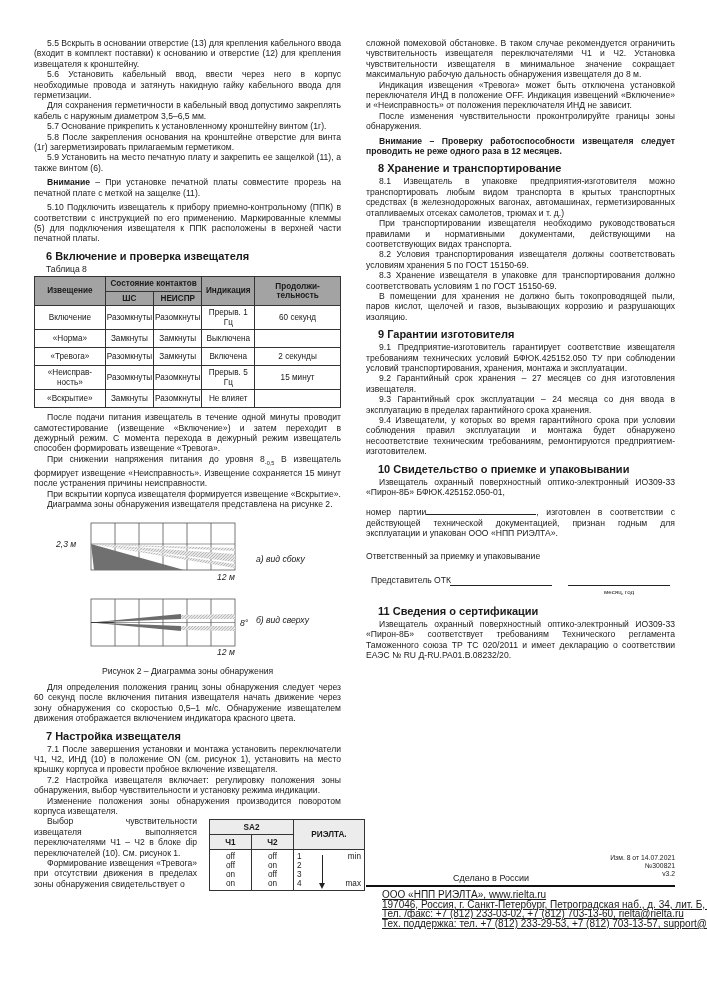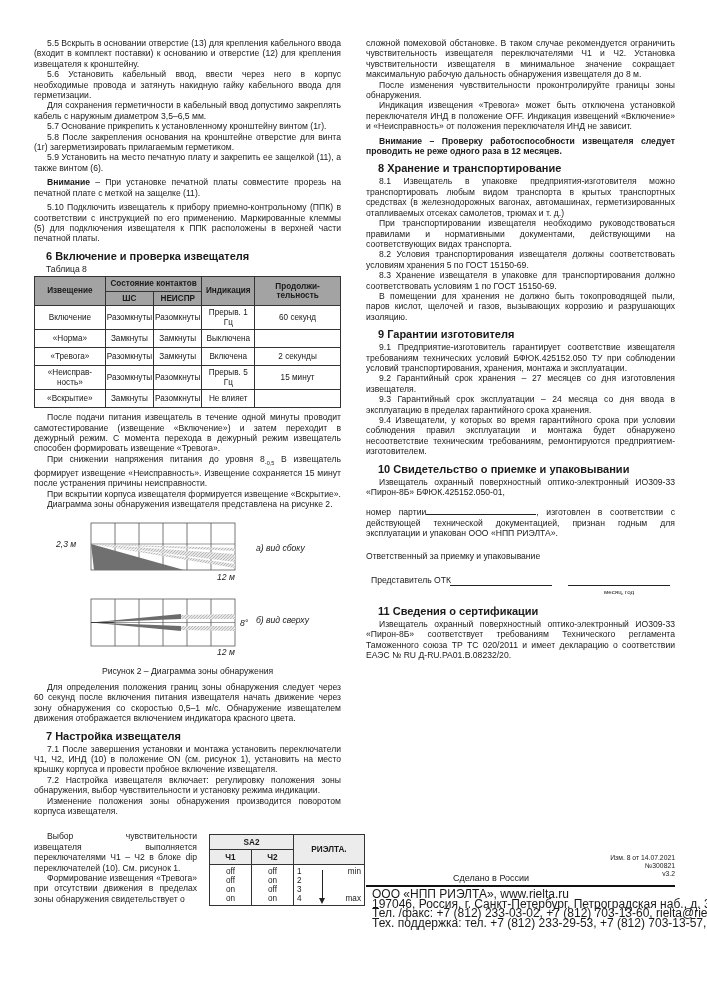--- a/index.html
+++ b/index.html
@@ -16,37 +16,37 @@
   .tbl-caption { margin: 1px 0 2px 12px; }
   table.t3 { border-collapse: collapse; width: 100%; font-size: 8.2px; line-height: 9.5px; }
   table.t3 th, table.t3 td { border: 1px solid #333; text-align: center; padding: 2px 1px; }
   table.t3 th { background: #a3a3a3; font-weight: bold; }
   table.t3 td { height: 13px; }
   .sub { font-size: 5.5px; vertical-align: sub; }
   .fig { position: relative; height: 148px; margin-top: 8px; font-style: italic; }
   .fig svg { position: absolute; left: 0; top: 0; }
   .fig-label { position: absolute; font-size: 8.6px; }
   .caption { text-align: center; margin-top: 0; }
-  .sa2-wrap { position: relative; height: 80px; margin-top: 15px; }
+  .sa2-wrap { position: relative; height: 80px; }
   .sa2-text { position: absolute; left: 0; top: 0; width: 163px; }
   table.sa2 { position: absolute; left: 175px; top: 3px; border-collapse: collapse; width: 156px; font-size: 8.2px; line-height: 9px; }
   table.sa2 th, table.sa2 td { border: 1px solid #333; }
   table.sa2 th { background: #ececec; font-weight: bold; height: 12px; }
   table.sa2 td.v { text-align: center; vertical-align: top; padding-top: 2px; }
   table.sa2 td.lvl { position: relative; vertical-align: top; padding: 2px 3px; }
   .lvl-arrow { position: absolute; left: 28px; top: 5px; width: 1px; height: 30px; background: #222; }
   .lvl-arrow:after { content: ""; position: absolute; left: -3px; bottom: -4px; border-left: 3.5px solid transparent; border-right: 3.5px solid transparent; border-top: 6px solid #222; }
   .lvl-min { position: absolute; right: 3px; top: 2px; }
   .lvl-max { position: absolute; right: 3px; bottom: 2px; }
   .sign-line { display: inline-block; border-bottom: 1px solid #222; }
   .footer { position: absolute; left: 366px; top: 854px; width: 309px; }
   .rev { text-align: right; font-size: 6.8px; line-height: 7.8px; }
   .made { position: absolute; left: 0; top: 19px; width: 250px; text-align: center; font-size: 9px; }
   .rule { position: absolute; left: 0; top: 31px; width: 309px; border-top: 2px solid #111; }
-  .contacts { position: absolute; left: 6px; top: 36px; width: 309px; font-size: 12px; line-height: 9.6px; white-space: nowrap; }
+  .contacts { position: absolute; left: 16px; top: 36px; width: 309px; font-size: 10px; line-height: 9.6px; white-space: nowrap; text-decoration: underline; }
 </style>
 </head>
 <body>
 
 <div class="col col-left">
   <p class="ind">5.5 Вскрыть в основании отверстие (13) для крепления кабельного ввода (входит в комплект поставки) к основанию и отверстие (12) для крепления извещателя к кронштейну.</p>
   <p class="ind">5.6 Установить кабельный ввод, ввести через него в корпус необходимые провода и затянуть накидную гайку кабельного ввода для герметизации.</p>
   <p class="ind">Для сохранения герметичности в кабельный ввод допустимо закреплять кабель с наружным диаметром 3,5–6,5 мм.</p>
   <p class="ind">5.7 Основание прикрепить к установленному кронштейну винтом (1г).</p>
   <p class="ind">5.8 После закрепления основания на кронштейне отверстие для винта (1г) загерметизировать прилагаемым герметиком.</p>
@@ -149,21 +149,21 @@
       </g>
       <g>
         <polygon points="147,97 201,96 201,101 147,101" fill="url(#hatch)"></polygon>
         <polygon points="147,108 201,108 201,113 147,112" fill="url(#hatch)"></polygon>
         <polygon points="57,104.5 147,96 147,101" fill="#6c6c6c"></polygon>
         <polygon points="57,104.5 147,108 147,113" fill="#6c6c6c"></polygon>
         <line x1="57" y1="104.5" x2="80" y2="104.5" stroke="#222" stroke-width="0.8"></line>
       </g>
     </svg>
     <span class="fig-label" style="left:22px; top:21px;">2,3 м</span>
-    <span class="fig-label" style="left:222px; top:25px;">а) вид сбоку</span>
+    <span class="fig-label" style="left:222px; top:36px;">а) вид сбоку</span>
     <span class="fig-label" style="left:183px; top:54px;">12 м</span>
     <span class="fig-label" style="left:206px; top:100px;">8°</span>
     <span class="fig-label" style="left:222px; top:97px;">б) вид сверху</span>
     <span class="fig-label" style="left:183px; top:129px;">12 м</span>
   </div>
   <div class="caption">Рисунок 2 – Диаграмма зоны обнаружения</div>
 
   <p class="ind" style="margin-top:6px;">Для определения положения границ зоны обнаружения следует через 60 секунд после включения питания извещателя начать движение через зону обнаружения со скоростью 0,5–1 м/с. Обнаружение извещателем движения отображается включением индикатора красного цвета.</p>
 
   <h2>7 Настройка извещателя</h2>
@@ -209,22 +209,22 @@
           <span class="lvl-max">max</span>
         </td>
       </tr>
     </tbody>
       </table>
   </div>
 </div>
 
 <div class="col col-right">
   <p>сложной помеховой обстановке. В таком случае рекомендуется ограничить чувствительность извещателя переключателями Ч1 и Ч2. Установка чувствительности извещателя в минимальное значение сокращает максимальную рабочую дальность обнаружения извещателя до 8 м.</p>
+  <p class="ind">Индикация извещения «Тревога» может быть отключена установкой переключателя ИНД в положение OFF. Индикация извещений «Включение» и «Неисправность» от положения переключателя ИНД не зависит.</p>
   <p class="ind">После изменения чувствительности проконтролируйте границы зоны обнаружения.</p>
-  <p class="ind">Индикация извещения «Тревога» может быть отключена установкой переключателя ИНД в положение OFF. Индикация извещений «Включение» и «Неисправность» от положения переключателя ИНД не зависит.</p>
   <p class="ind gap"><b>Внимание – Проверку работоспособности извещателя следует проводить не реже одного раза в 12 месяцев.</b></p>
 
   <h2>8 Хранение и транспортирование</h2>
   <p class="ind">8.1 Извещатель в упаковке предприятия-изготовителя можно транспортировать любым видом транспорта в крытых транспортных средствах (в железнодорожных вагонах, автомашинах, герметизированных отапливаемых отсеках самолетов, трюмах и т. д.)</p>
   <p class="ind">При транспортировании извещателя необходимо руководствоваться правилами и нормативными документами, действующими на соответствующих видах транспорта.</p>
   <p class="ind">8.2 Условия транспортирования извещателя должны соответствовать условиям хранения 5 по ГОСТ 15150-69.</p>
   <p class="ind">8.3 Хранение извещателя в упаковке для транспортирования должно соответствовать условиям 1 по ГОСТ 15150-69.</p>
   <p class="ind">В помещении для хранения не должно быть токопроводящей пыли, паров кислот, щелочей и газов, вызывающих коррозию и разрушающих изоляцию.</p>
 
   <h2>9 Гарантии изготовителя</h2>

